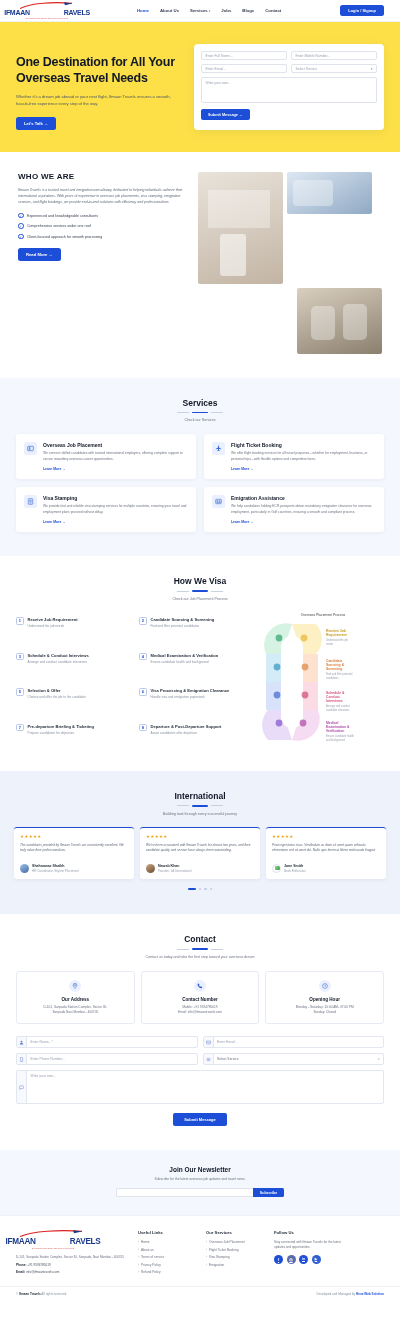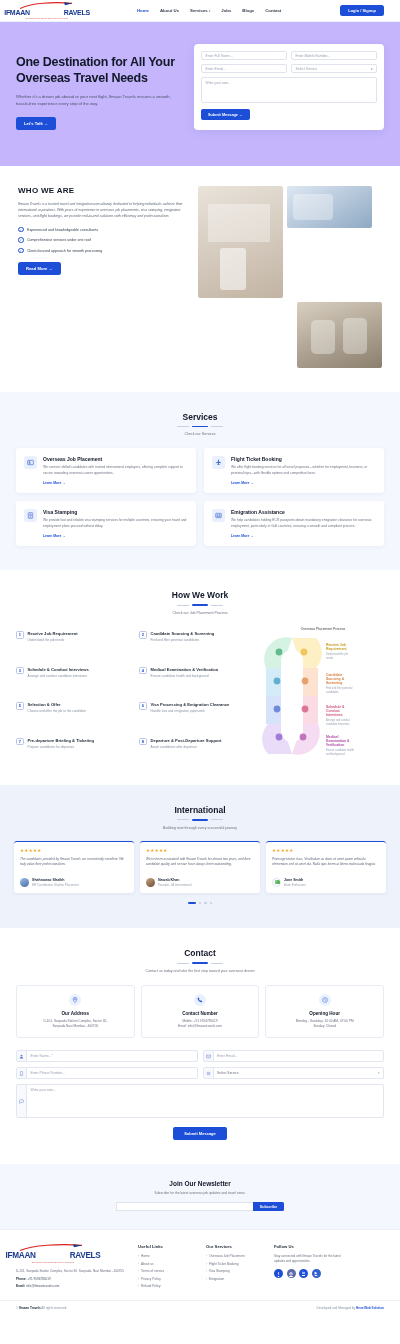--- a/index.html
+++ b/index.html
@@ -31,21 +31,21 @@
   .nav a { font-size: 4.3px; color: #374151; text-decoration: none; font-weight: 600; }
   .nav a.active { color: #1c4ed8; }
   .nav .caret { font-size: 3px; margin-left: 1px; color: #6b7280; }
   .btn-login {
     background: #1c4ed8; color: #fff; font-size: 4px; font-weight: 600;
     padding: 3.2px 8px; border-radius: 2.5px; border: none; cursor: pointer;
     white-space: nowrap;
   }
 
   
-  .hero { background: #c4b5fd; padding: 22px 16px 36px; display: flex; gap: 10px; }
+  .hero { background: #fde047; padding: 22px 16px 22px; display: flex; gap: 10px; }
   .hero-left { width: 168px; padding-top: 10px; }
   .hero-title { font-size: 12.5px; line-height: 1.28; font-weight: 700; color: #111827; letter-spacing: -0.25px; }
   .hero-sub { font-size: 4.1px; line-height: 1.65; color: #4b5563; margin-top: 8px; width: 160px; }
   .btn-primary {
     display: inline-flex; align-items: center; gap: 2px; background: #1c4ed8; color: #fff;
     font-size: 4.2px; font-weight: 600; padding: 4px 8px; border-radius: 2.5px;
     border: none; margin-top: 9px; cursor: pointer;
   }
   .hero-card {
     flex: 1; background: #fff; border-radius: 4px; padding: 7px;
@@ -378,21 +378,21 @@
           <div class="card-h">Emigration Assistance</div>
           <div class="card-p">We help candidates holding ECR passports obtain mandatory emigration clearance for overseas employment, particularly in Gulf countries, ensuring a smooth and compliant process.</div>
           <a href="#" class="learn">Learn More →</a>
         </div>
       </div>
     </div>
   </div>
 
   <div class="how">
     <div class="sec-head">
-      <div class="sec-title">How We Work</div>
+      <div class="sec-title">How We Visa</div>
       <div class="sec-rule">
           <i></i>
           <b></b>
           <i></i>
         </div>
       <div class="sec-sub">Check our Job Placement Process</div>
     </div>
 
     <div class="how-body">
       <div class="steps">

